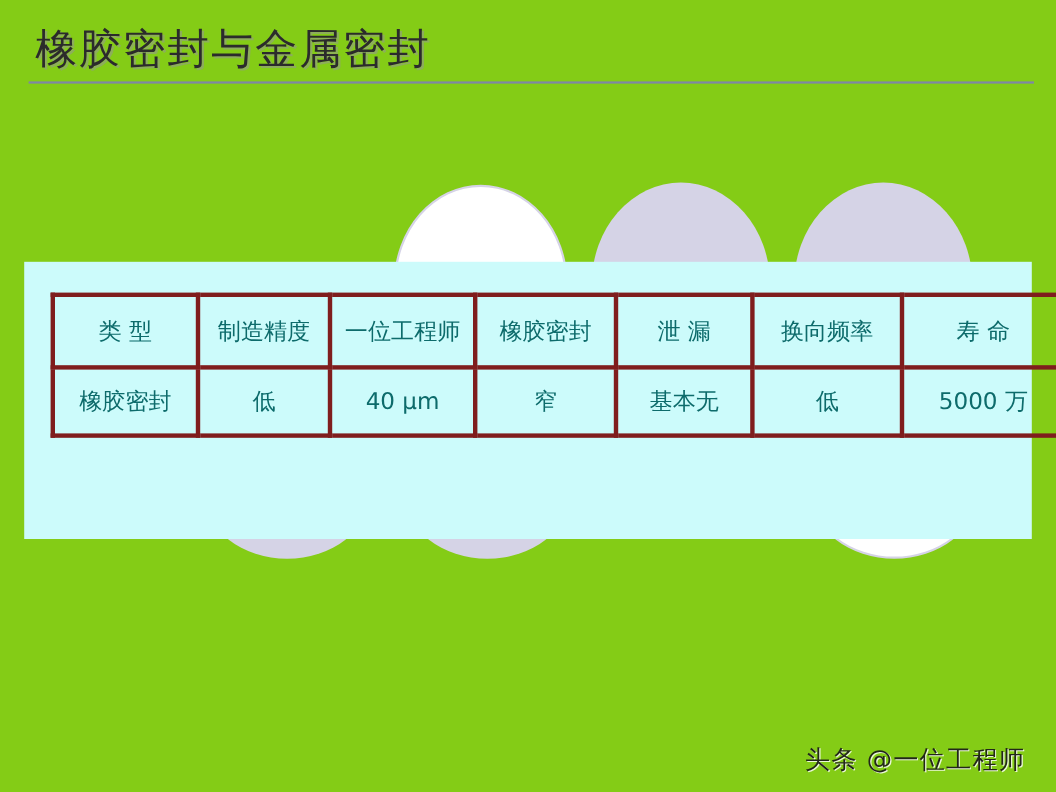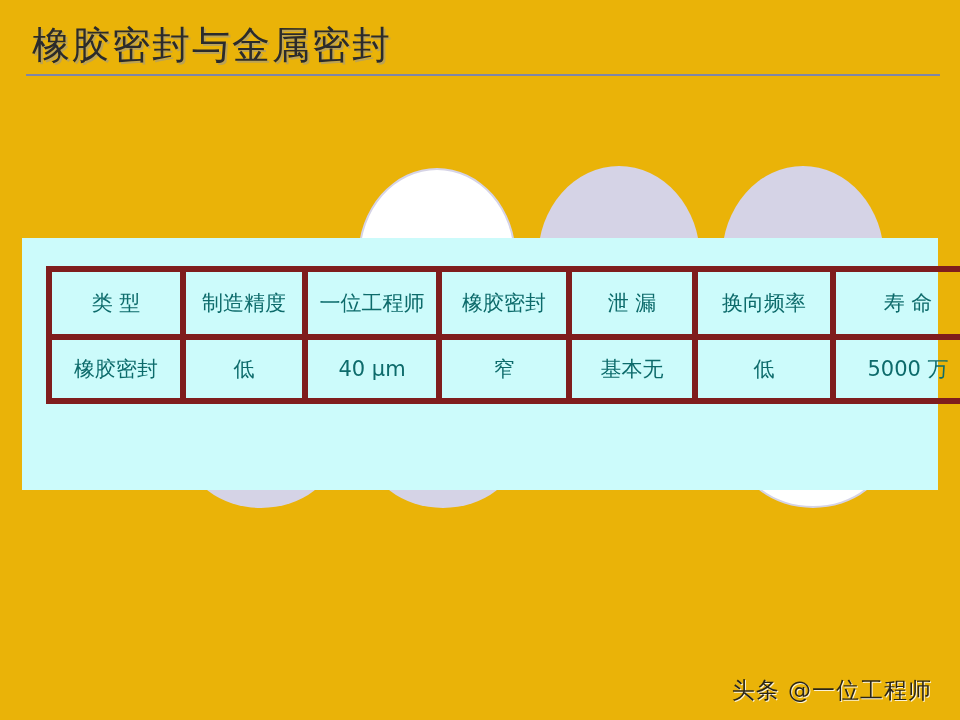--- a/index.html
+++ b/index.html
@@ -14,21 +14,21 @@
     overflow: hidden;
     position: relative;
   }
 
   
   #slide {
     position: absolute;
     inset: 0;
     width: 960px;
     height: 720px;
-    background: #eab308;
+    background: #84cc16;
     overflow: hidden;
   }
 
   
   #title-block {
     position: absolute;
     left: 0;
     top: 22px;
     width: 960px;
     height: 62px;
@@ -89,21 +89,21 @@
   
   #compare-table {
     position: absolute;
     left: 46px;
     top: 266px;
     width: 864px;
     border-collapse: collapse;
     table-layout: fixed;
   }
   #compare-table td {
-    border: 6px solid #7f1d1d;
+    border: 4px solid #7f1d1d;
     height: 58px;
     text-align: center;
     vertical-align: middle;
     color: #0d6b6b;
     font-family: "DejaVu Sans", "Liberation Sans", sans-serif;
     font-size: 21px;
     white-space: nowrap;
     padding: 0 2px;
   }
   #compare-table tr.head-row td {

